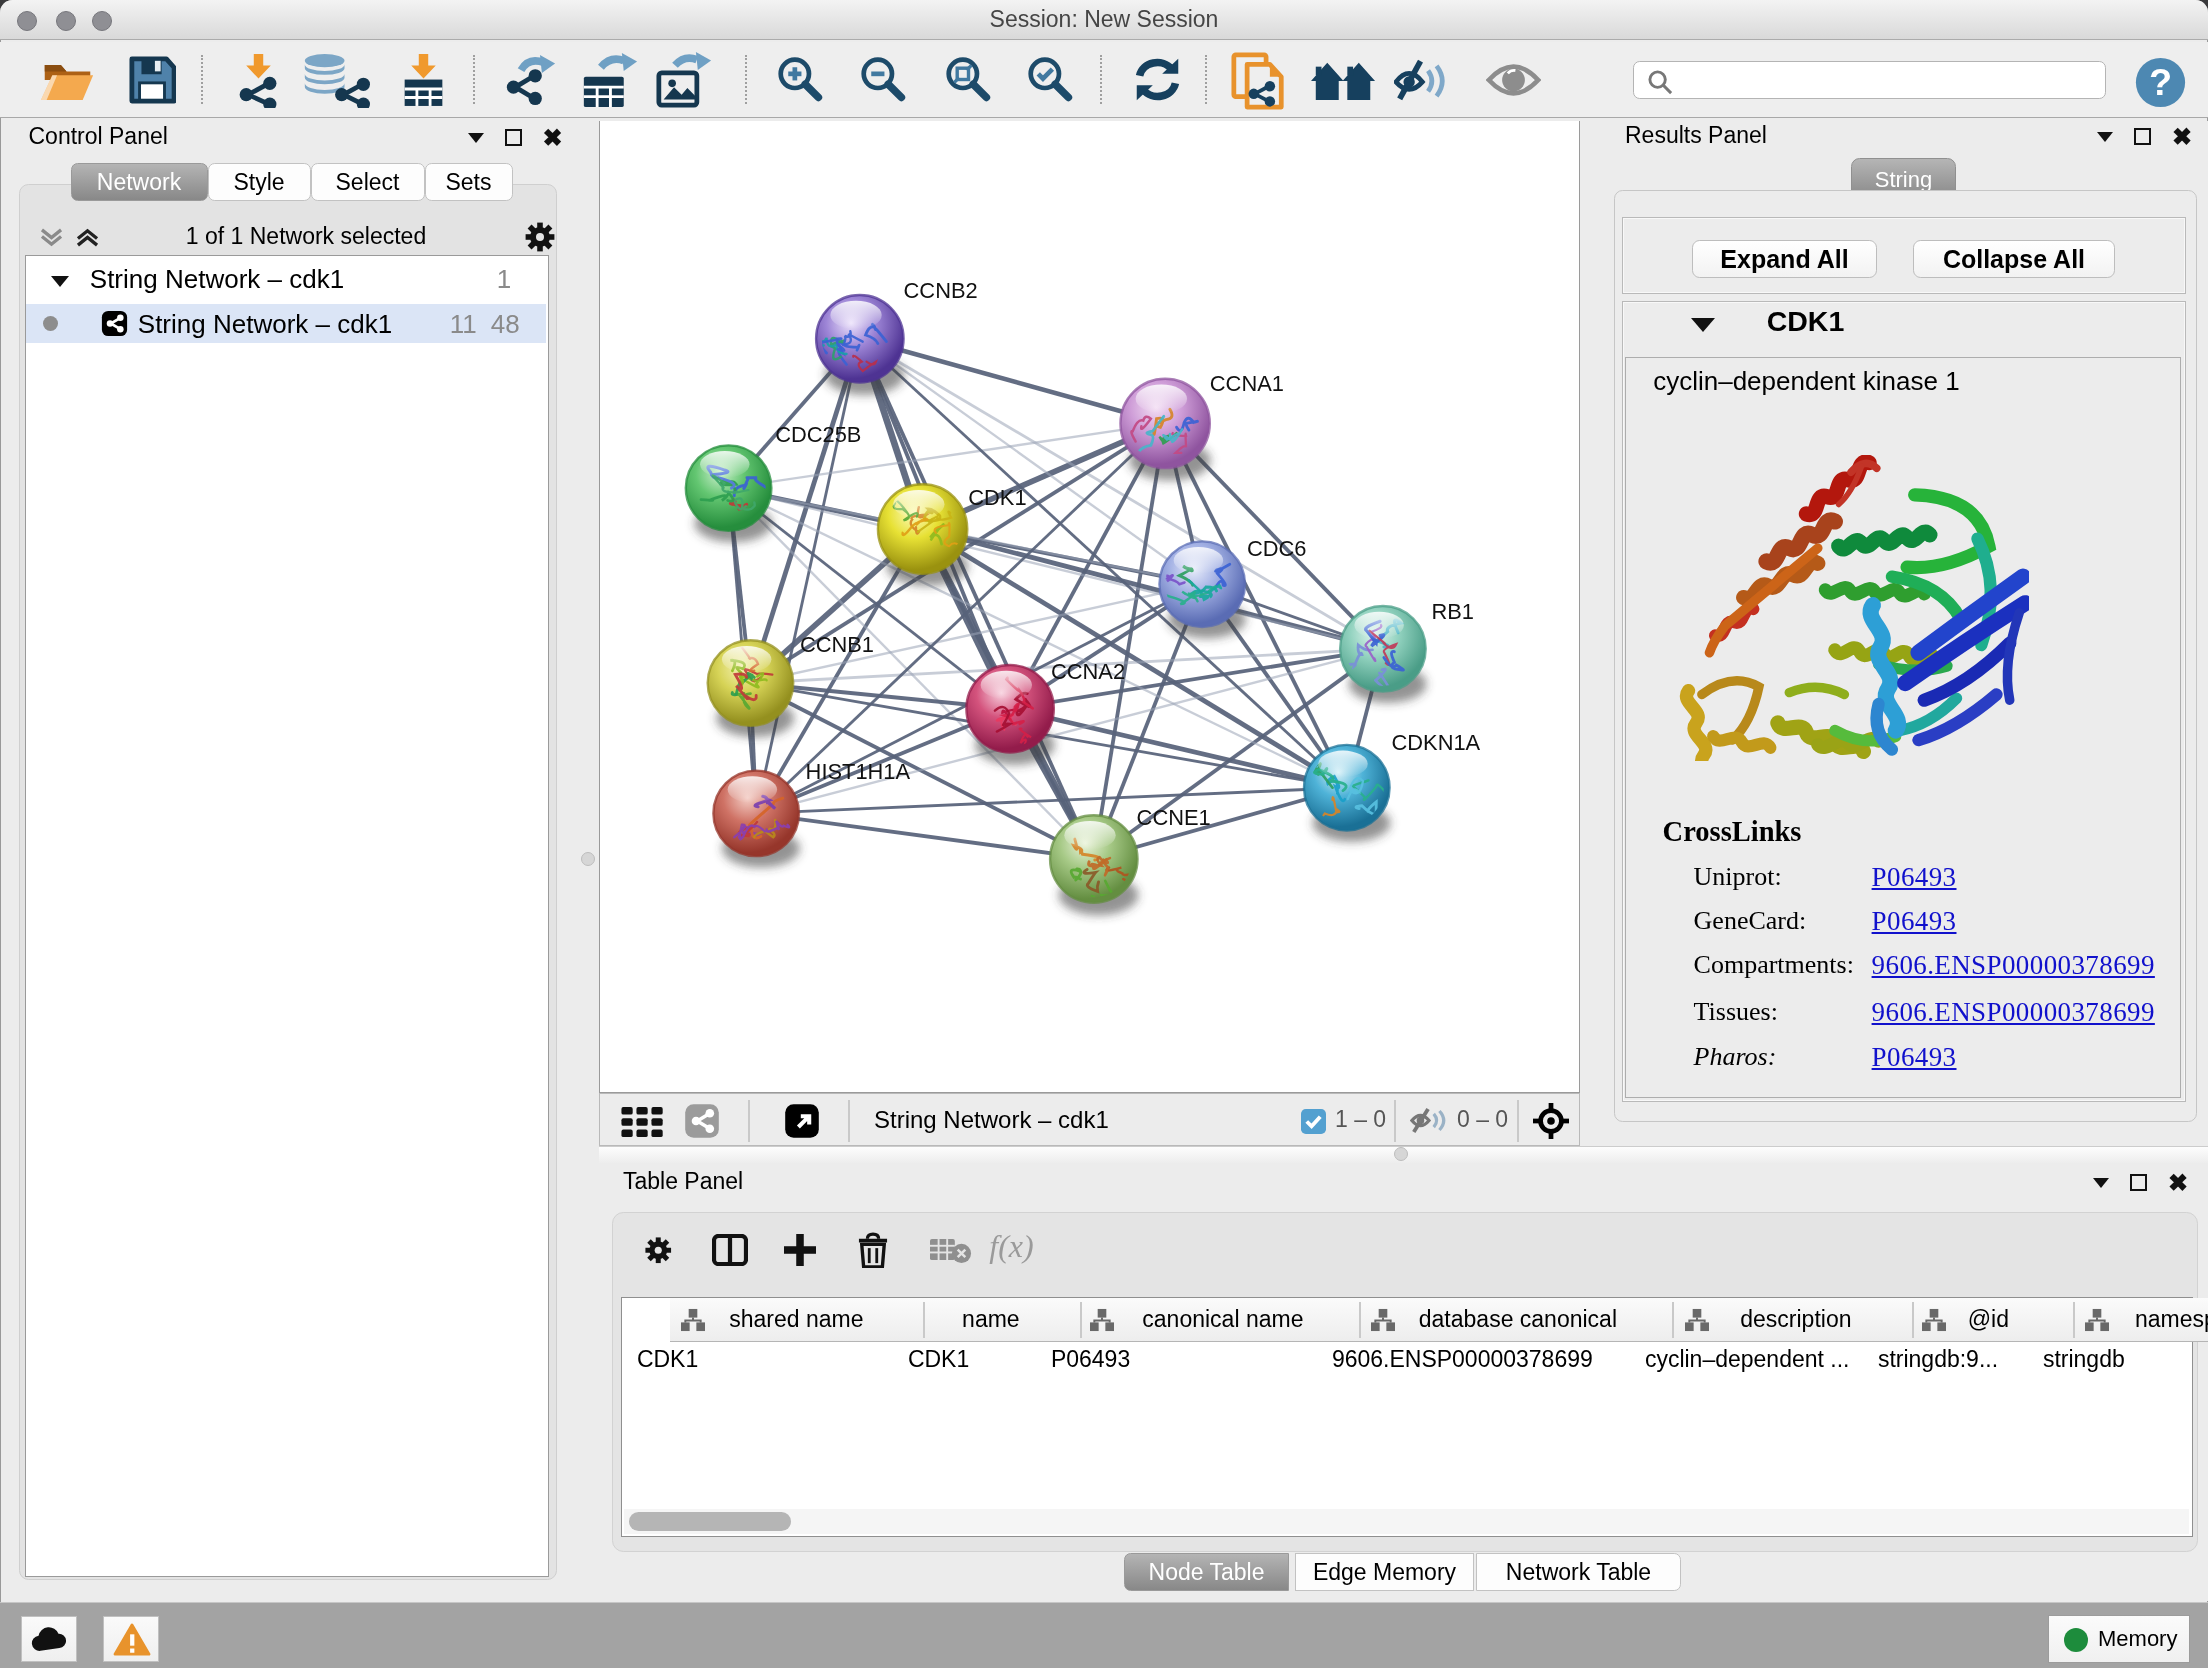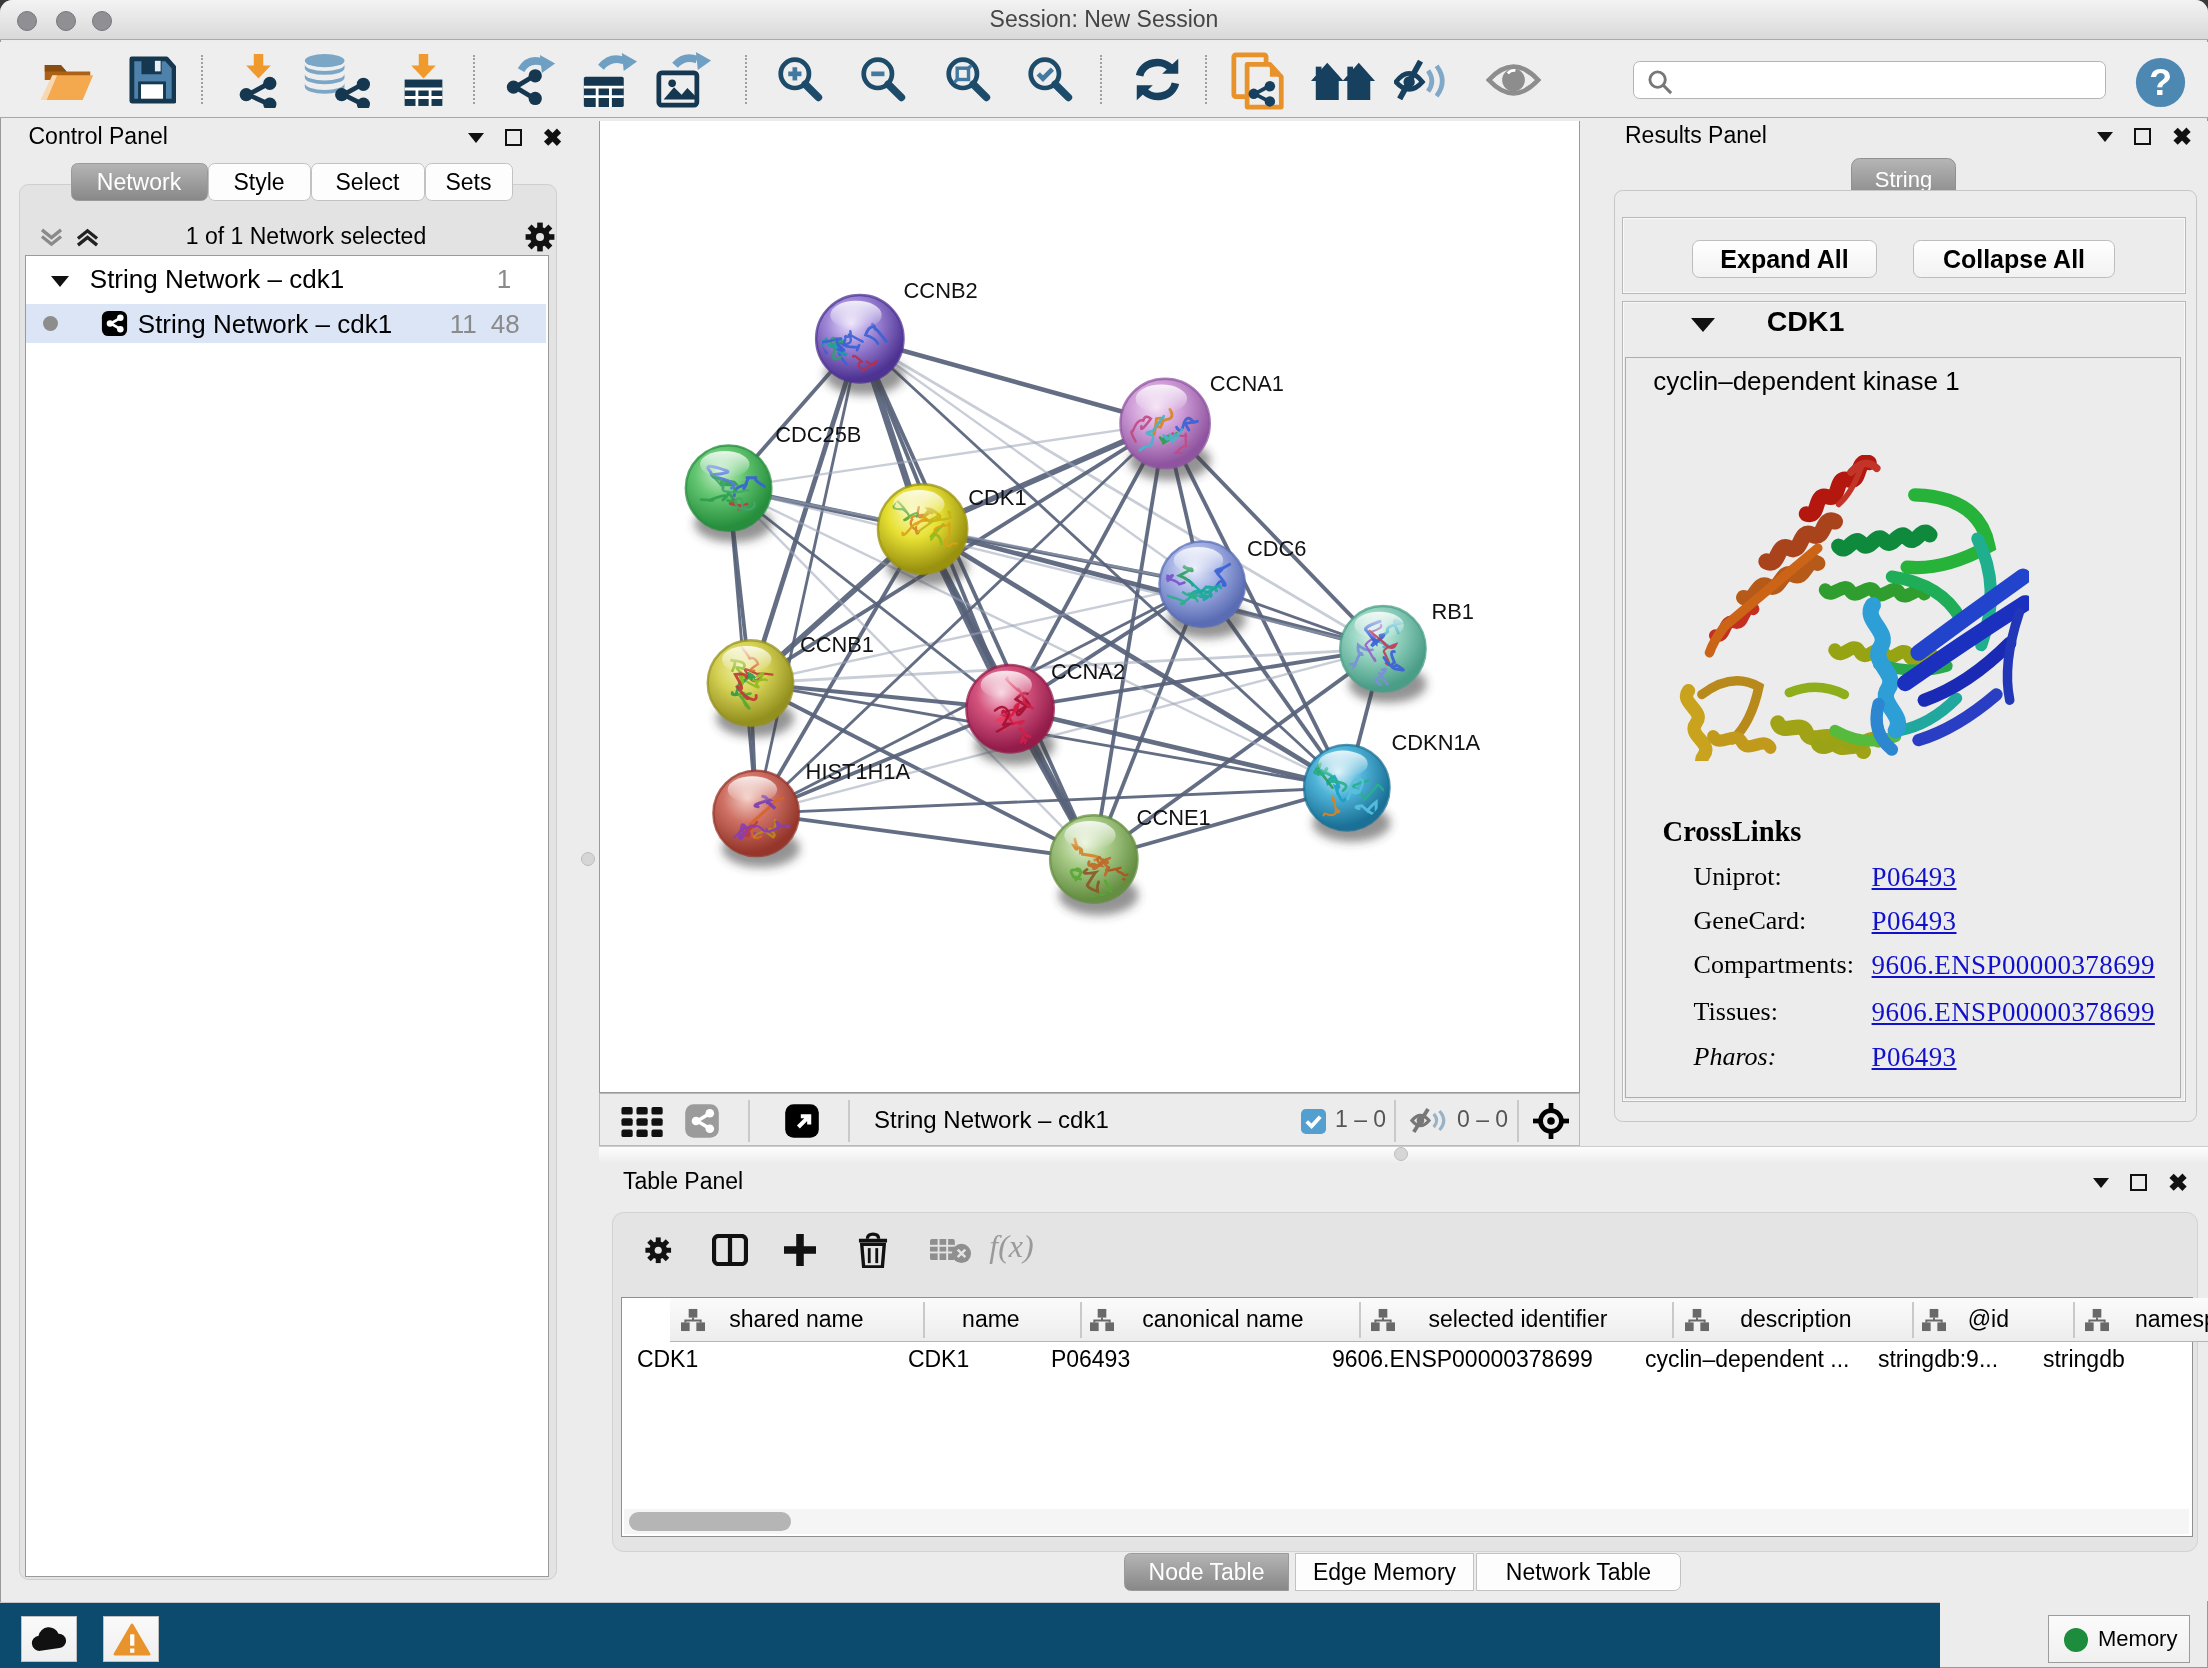--- a/index.html
+++ b/index.html
@@ -41,21 +41,21 @@
 #tpanel{position:absolute;left:599px;top:1163px;width:1609px;height:438px;background:#ececec;}
 #tbox{position:absolute;left:13.3px;top:49px;width:1586px;height:340px;background:#e4e4e4;border:1px solid #d2d2d2;border-radius:11.4px;}
 #ttable{position:absolute;left:7.6px;top:84px;width:1572px;height:240px;background:#fff;border:1.9px solid #8f8f8f;}
 #thead{position:absolute;left:0;top:0;width:1568px;height:44px;background:linear-gradient(#fbfbfb,#ededed);border-bottom:1.9px solid #b5b5b5;margin-left:48px;}
 .th{position:absolute;top:0;height:42px;font-size:23px;color:#000;text-align:center;line-height:42px;}
 .thsep{position:absolute;top:3.8px;height:36px;width:1.9px;background:#c9c9c9;}
 .td{position:absolute;top:48px;font-size:23px;color:#000;}
 #hscroll{position:absolute;left:1.9px;bottom:1.9px;width:1565px;height:25px;background:#f5f5f5;}
 #hthumb{position:absolute;left:5.7px;top:2.9px;width:162px;height:19px;background:#b5b5b5;border-radius:9.5px;}
 
-#statusbar{position:absolute;left:0;top:1602px;width:1940px;height:67px;background:#0c4a6e;border-top:1.9px solid #c6c6c6;}
+#statusbar{position:absolute;left:0;top:1602px;width:2208px;height:67px;background:#a3a3a3;border-top:1.9px solid #c6c6c6;}
 .stbtn{position:absolute;top:13.3px;width:56px;height:46px;background:linear-gradient(#fafafa,#efefef);border:1.9px solid #c0c0c0;}
 #membtn{position:absolute;left:2048px;top:12.4px;width:142px;height:48px;background:linear-gradient(#fbfbfb,#f0f0f0);border:1.9px solid #9c9c9c;font-size:22px;color:#000;}
 .icon{position:absolute;}
 .serif{font-family:"Liberation Serif",serif;}
 </style></head>
 <body>
 <div id="win">
 <div id="titlebar">
   <div class="tl" style="left:17px;"></div>
   <div class="tl" style="left:56px;"></div>
@@ -799,21 +799,21 @@
         <div class="th" style="left:245px;width:152px;">name</div>
         <div class="thsep" style="left:410px;"></div>
         <svg class="icon" style="left:419px;top:9.5px;" width="26" height="24" viewBox="0 0 27 25">
               <use href="#treeic"></use>
             </svg>
         <div class="th" style="left:438px;width:230px;">canonical name</div>
         <div class="thsep" style="left:689px;"></div>
         <svg class="icon" style="left:700px;top:9.5px;" width="26" height="24" viewBox="0 0 27 25">
               <use href="#treeic"></use>
             </svg>
-        <div class="th" style="left:710px;width:276px;">selected identifier</div>
+        <div class="th" style="left:710px;width:276px;">database canonical</div>
         <div class="thsep" style="left:1002px;"></div>
         <svg class="icon" style="left:1014px;top:9.5px;" width="26" height="24" viewBox="0 0 27 25">
               <use href="#treeic"></use>
             </svg>
         <div class="th" style="left:1031px;width:190px;">description</div>
         <div class="thsep" style="left:1242px;"></div>
         <svg class="icon" style="left:1251px;top:9.5px;" width="26" height="24" viewBox="0 0 27 25">
               <use href="#treeic"></use>
             </svg>
         <div class="th" style="left:1271px;width:95px;">@id</div>

